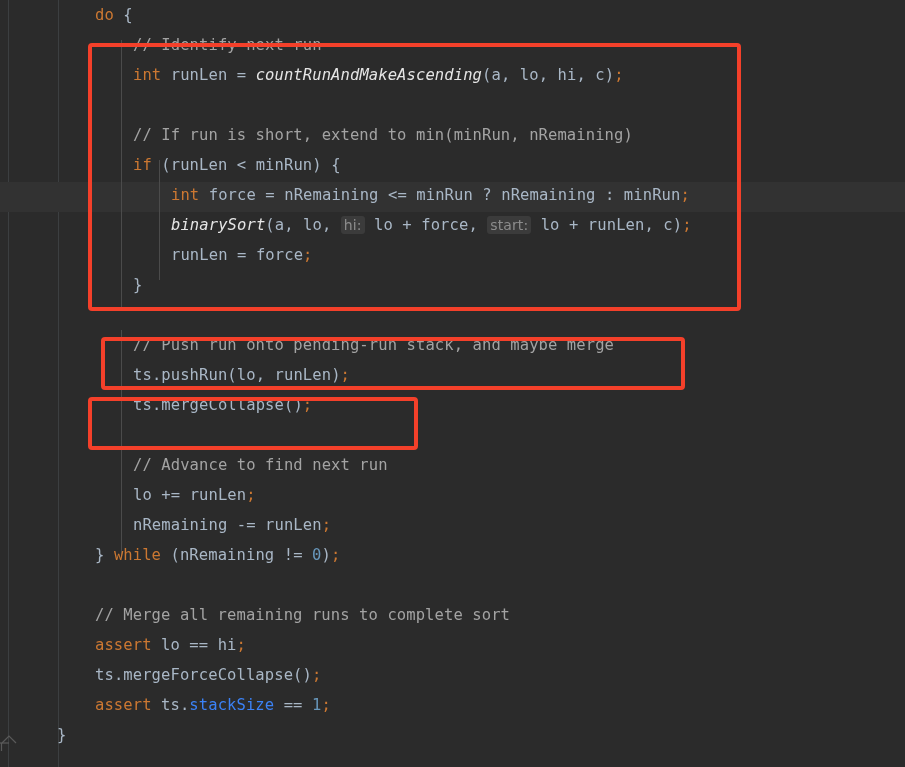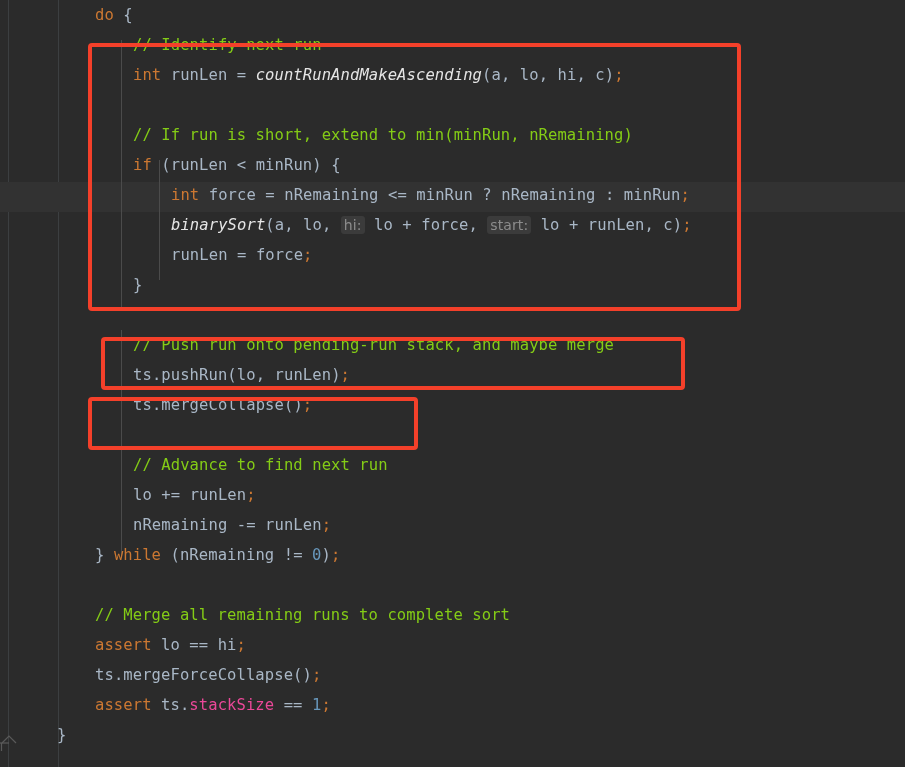--- a/index.html
+++ b/index.html
@@ -82,24 +82,24 @@
     position: absolute;
     left: 0;
     white-space: pre;
     height: 30px;
     line-height: 30px;
   }
 
   
   .t-def   { color: #a9b7c6; }
   .t-kw    { color: #cc7832; }
-  .t-cmt   { color: #84cc16; }
+  .t-cmt   { color: #a3a3a3; }
   .t-num   { color: #6897bb; }
   .t-stat  { color: #e5e5e5; font-style: italic; }
-  .t-field { color: #ec4899; }
+  .t-field { color: #3b82f6; }
   .t-semi  { color: #cc7832; }
 
   
   .hint {
     background: #3b3b3b;
     color: #8c8c8c;
     border-radius: 3px;
     padding: 1px 3px;
     font-size: 14px;
     font-family: "DejaVu Sans", "Liberation Sans", sans-serif;

